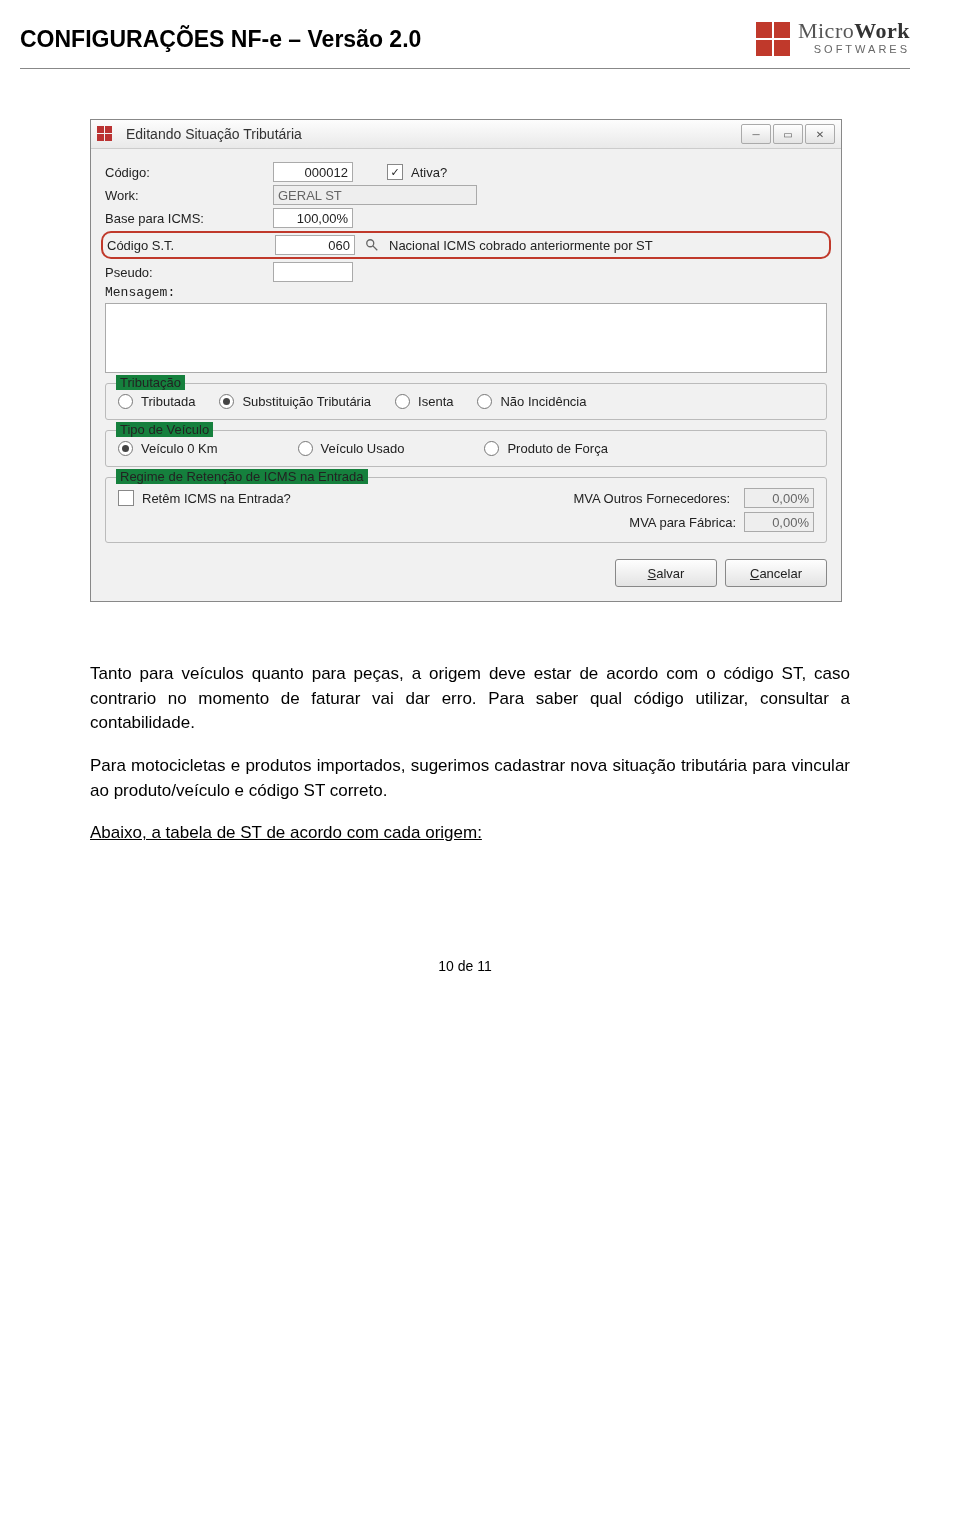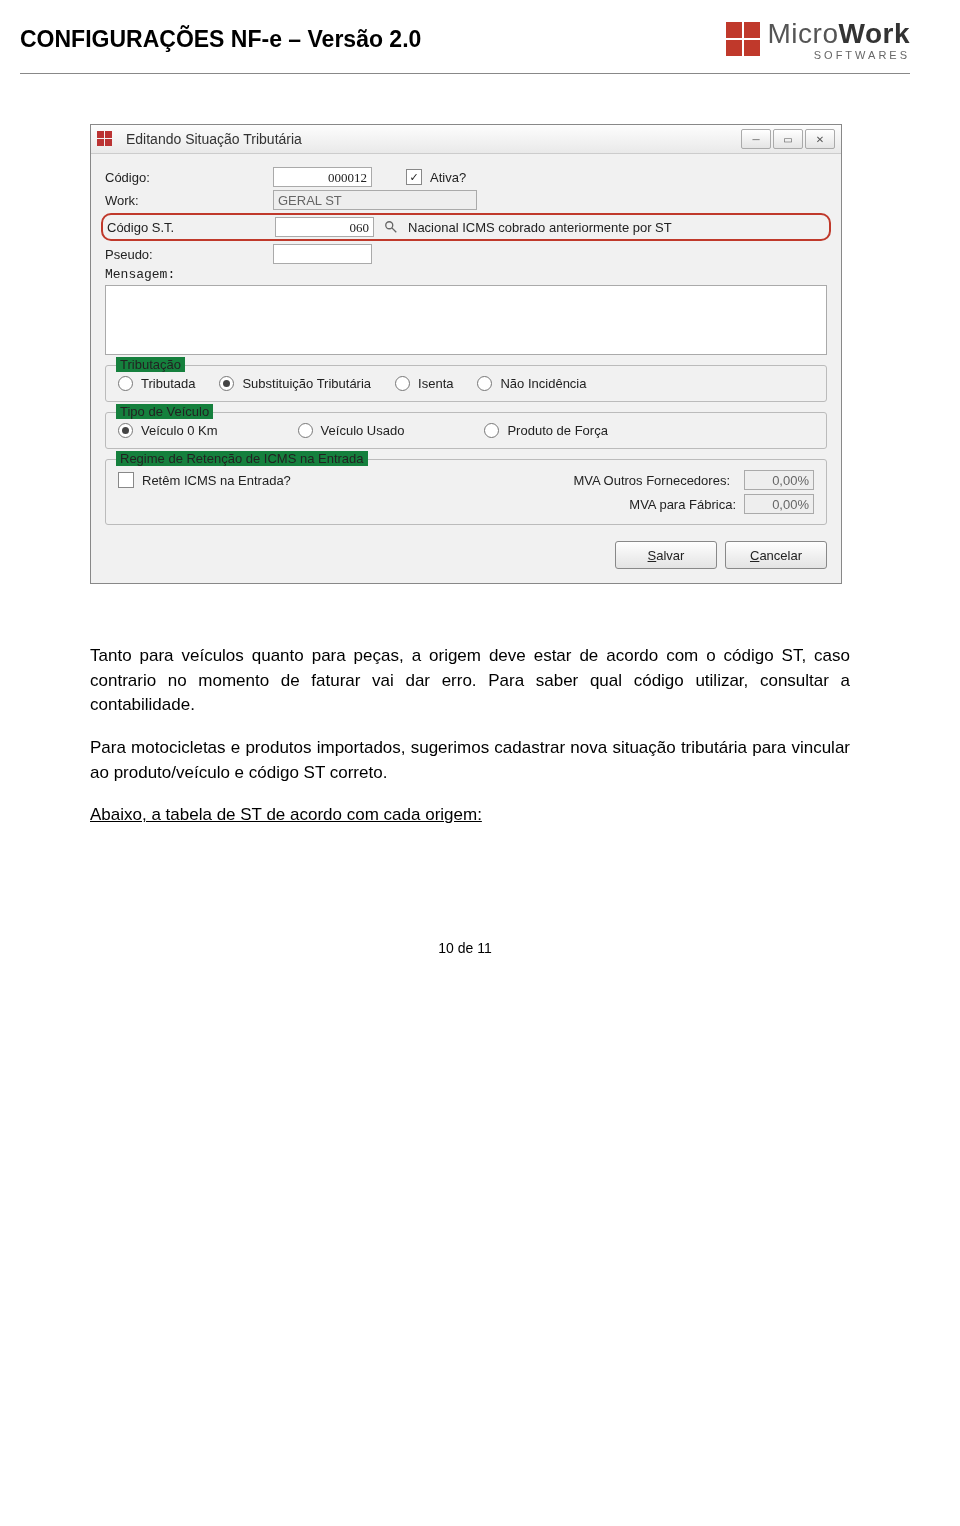--- a/index.html
+++ b/index.html
@@ -40,24 +40,25 @@
     grid-template-rows: 16px 16px;
     gap: 2px;
     margin-top: 2px;
   }
   .logo-mark span {
     background: #c0392b;
     display: block;
   }
   .logo-text { line-height: 1; }
   .logo-main {
-    font-size: 28px;
+    font-size: 22px;
     font-weight: 300;
     letter-spacing: 0.5px;
     color: #555;
+    font-family: Liberation Serif, serif;
   }
   .logo-main .bold { font-weight: 700; color: #333; }
   .logo-sub {
     font-size: 11px;
     letter-spacing: 3px;
     color: #666;
     text-align: right;
     display: block;
     margin-top: 2px;
   }
@@ -116,21 +117,21 @@
     border:1px solid #aaa;
     height: 20px;
     padding: 0 4px;
     font-size: 13px;
     line-height: 20px;
     text-align: right;
     box-sizing: border-box;
   }
   .inp.left { text-align:left; }
   .inp.ro { background:#eee; color:#666; }
-  .w80{width:99px;font-family:Liberation Serif, serif;} .w180{width:204px;}
+  .w80{width:80px;} .w180{width:204px;}
   .chk {
     width:14px;height:14px;border:1px solid #888;background:#fff;
     display:inline-flex;align-items:center;justify-content:center;
     font-size:11px;line-height:1;
   }
   .highlight {
     border: 2px solid #c0392b;
     border-radius: 10px;
     padding: 2px 4px;
     margin: 2px -4px;
@@ -230,20 +231,24 @@
       <div class="row">
         <span class="lbl">Código:</span>
         <span class="inp w80">000012</span>
         <span style="width:18px;"></span>
         <span class="chk">✓</span>
         <span>Ativa?</span>
       </div>
       <div class="row">
         <span class="lbl">Work:</span>
         <span class="inp ro w180 left">GERAL ST</span>
+      </div>
+      <div class="row">
+        <span class="lbl">Base para ICMS:</span>
+        <span class="inp w80">100,00%</span>
       </div>
       <div class="row highlight">
         <span class="lbl">Código S.T.</span>
         <span class="inp w80">060</span>
         <span class="lookup-ico">
           <svg viewBox="0 0 16 16">
               <circle cx="6" cy="6" r="4" fill="none" stroke="#666" stroke-width="1.5"></circle>
               <line x1="9" y1="9" x2="14" y2="14" stroke="#666" stroke-width="1.5"></line>
             </svg>
         </span>

